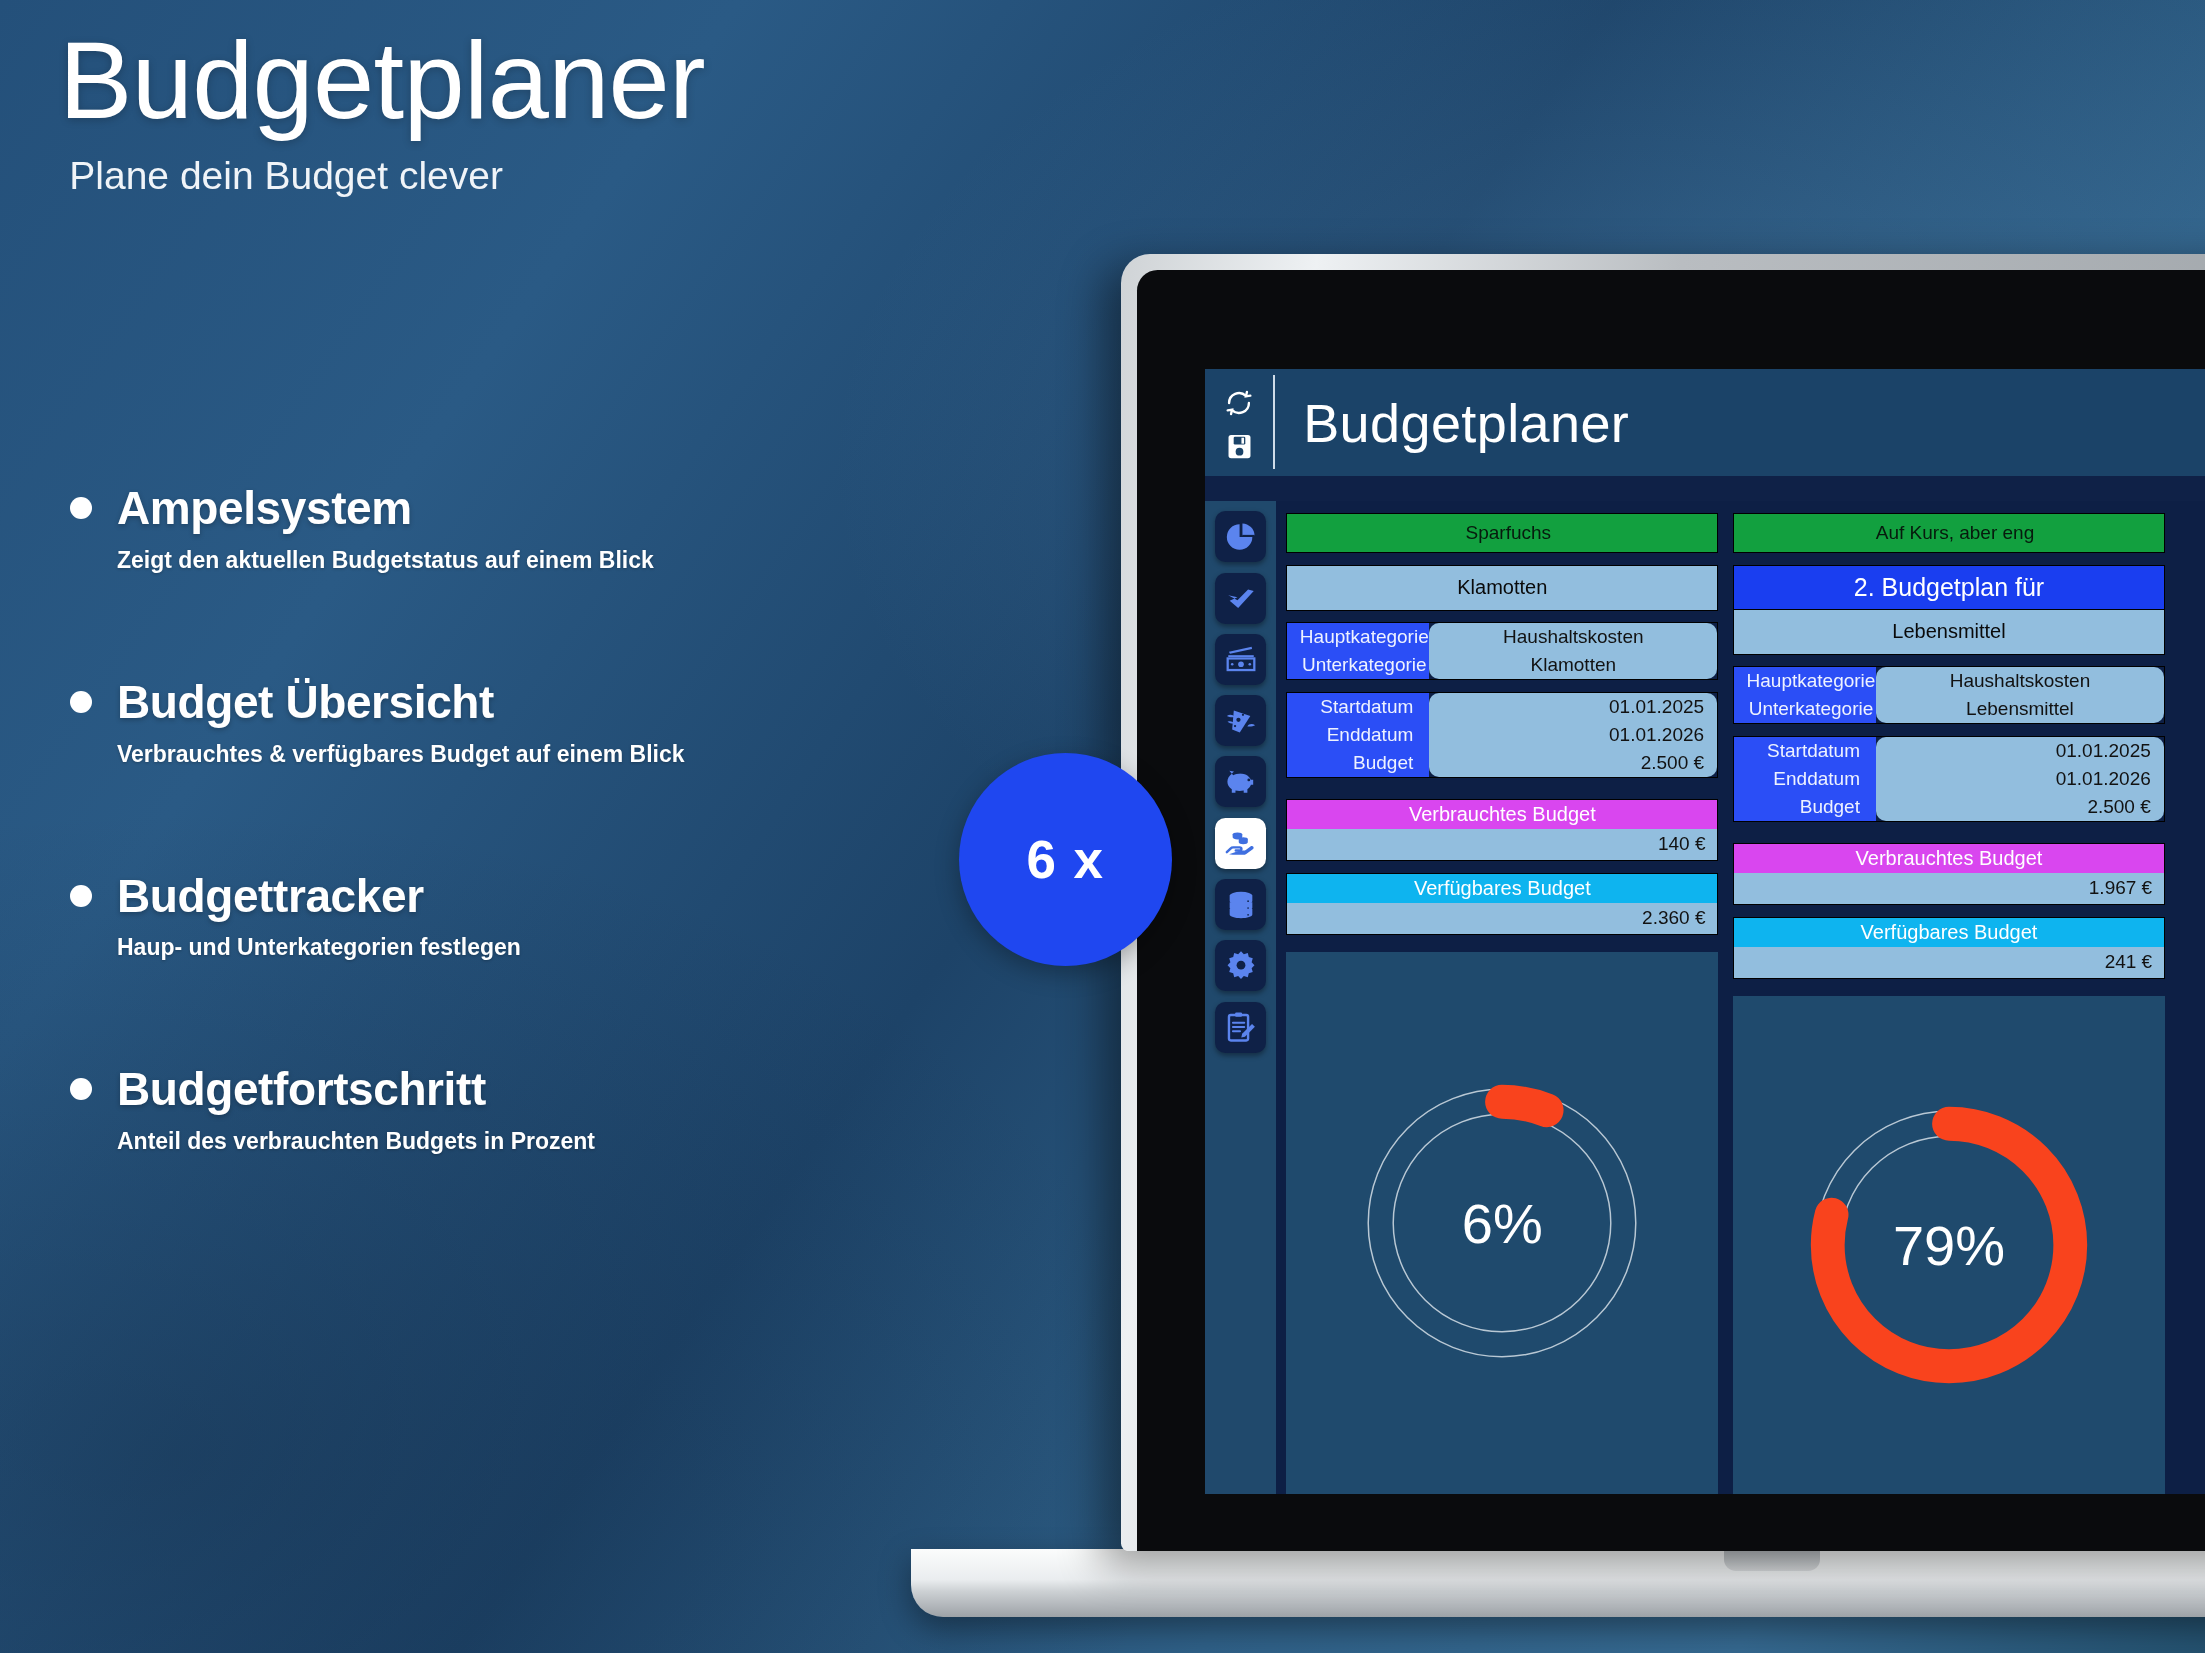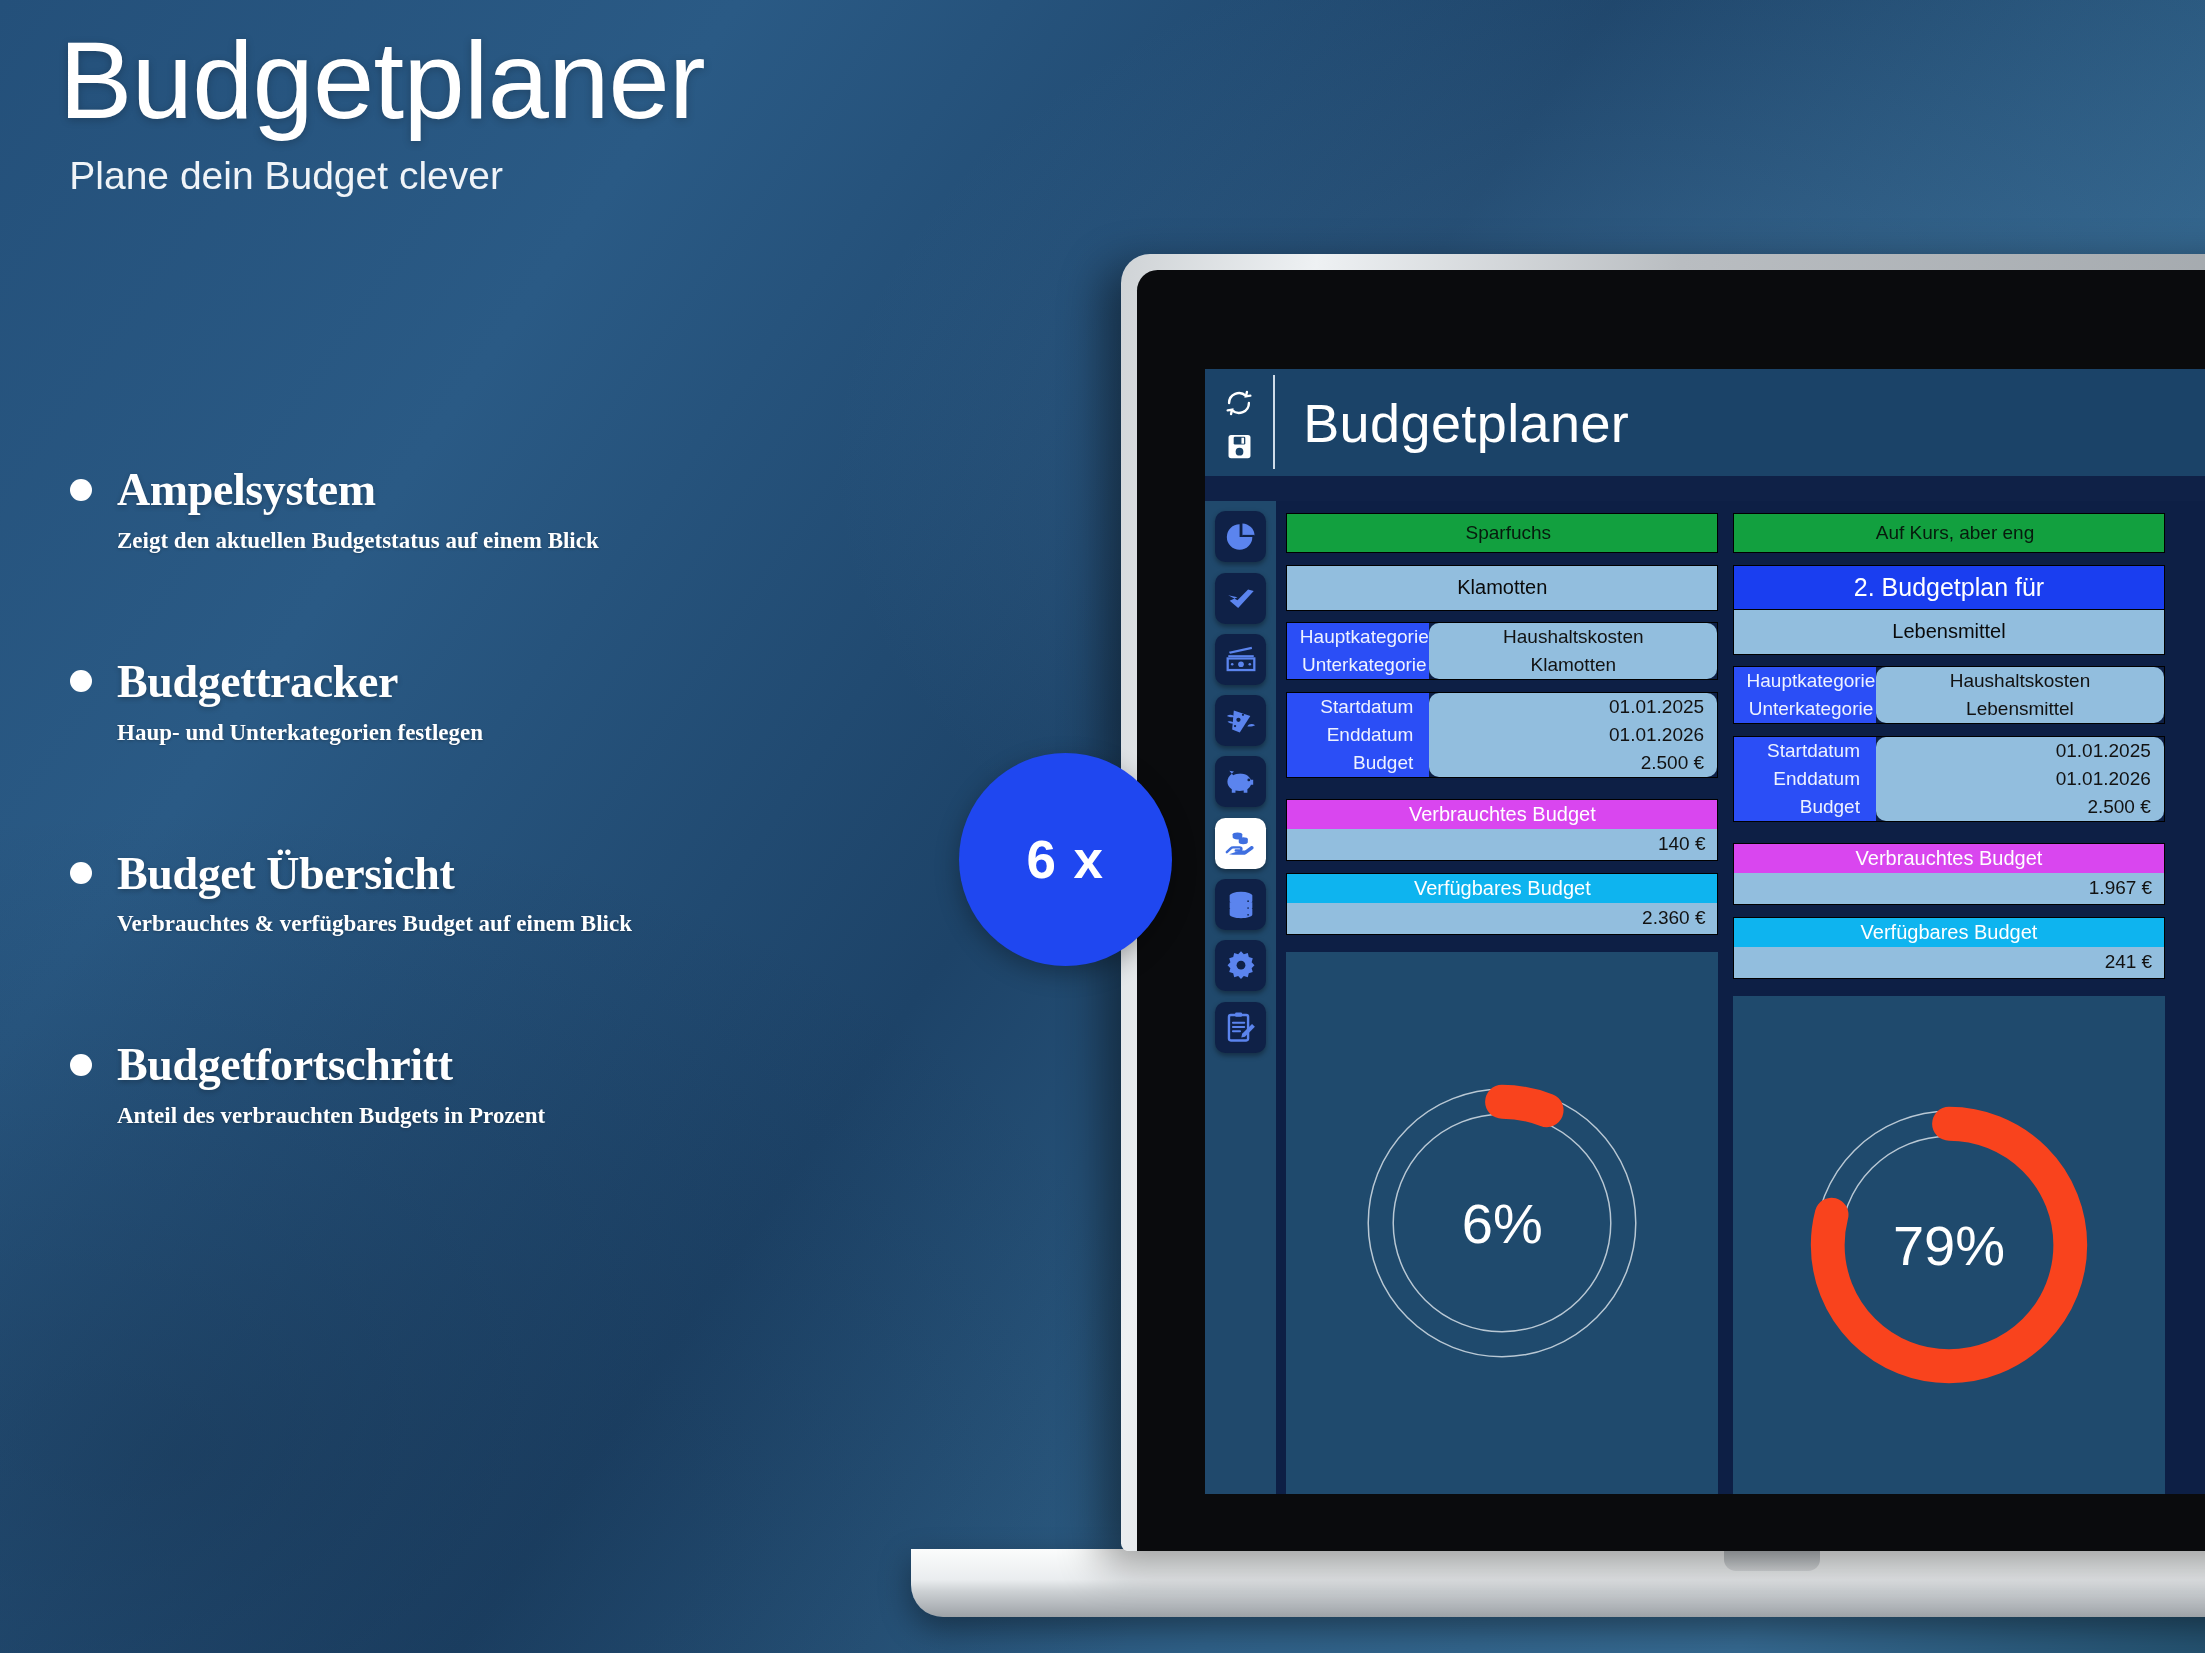--- a/index.html
+++ b/index.html
@@ -17,21 +17,21 @@
   }
 
   
   .hero { position:absolute; left:59px; top:22px; width:956px; }
   .hero-title {
     font-size: 110px; line-height: 1.05; color:#ffffff; font-weight:400;
     letter-spacing:-0.7px; text-shadow: 0 2.2px 8.8px rgba(0,0,0,.22);
   }
   .hero-sub { font-size:39px; color:#f0f4f8; margin-top:16px; margin-left:10.3px; font-weight:400; }
 
-  .features { position:absolute; left:70px; top:463px; width:867px;font-family:Liberation Serif, serif; }
+  .features { position:absolute; left:70px; top:481px; width:867px; }
   .feature { margin-bottom:101px; position:relative; }
   .feature:last-child { margin-bottom:0; }
   .feature-head { display:flex; align-items:center; }
   .bullet {
     width:22px; height:22px; border-radius:50%; background:#ffffff;
     flex:0 0 auto; margin-right:25px;
   }
   .feature-title {
     font-size:46px; font-weight:700; color:#ffffff; letter-spacing:-0.4px;
     text-shadow:0 1.5px 5.1px rgba(0,0,0,.25);
@@ -183,30 +183,30 @@
   <div class="feature">
     <div class="feature-head">
       <span class="bullet"></span>
       <span class="feature-title">Ampelsystem</span>
     </div>
     <div class="feature-desc">Zeigt den aktuellen Budgetstatus auf einem Blick</div>
   </div>
   <div class="feature">
     <div class="feature-head">
       <span class="bullet"></span>
-      <span class="feature-title">Budgettracker</span>
+      <span class="feature-title">Budget Übersicht</span>
     </div>
-    <div class="feature-desc">Haup- und Unterkategorien festlegen</div>
+    <div class="feature-desc">Verbrauchtes &amp; verfügbares Budget auf einem Blick</div>
   </div>
   <div class="feature">
     <div class="feature-head">
       <span class="bullet"></span>
-      <span class="feature-title">Budget Übersicht</span>
+      <span class="feature-title">Budgettracker</span>
     </div>
-    <div class="feature-desc">Verbrauchtes &amp; verfügbares Budget auf einem Blick</div>
+    <div class="feature-desc">Haup- und Unterkategorien festlegen</div>
   </div>
   <div class="feature">
     <div class="feature-head">
       <span class="bullet"></span>
       <span class="feature-title">Budgetfortschritt</span>
     </div>
     <div class="feature-desc">Anteil des verbrauchten Budgets in Prozent</div>
   </div>
 </div>
 

